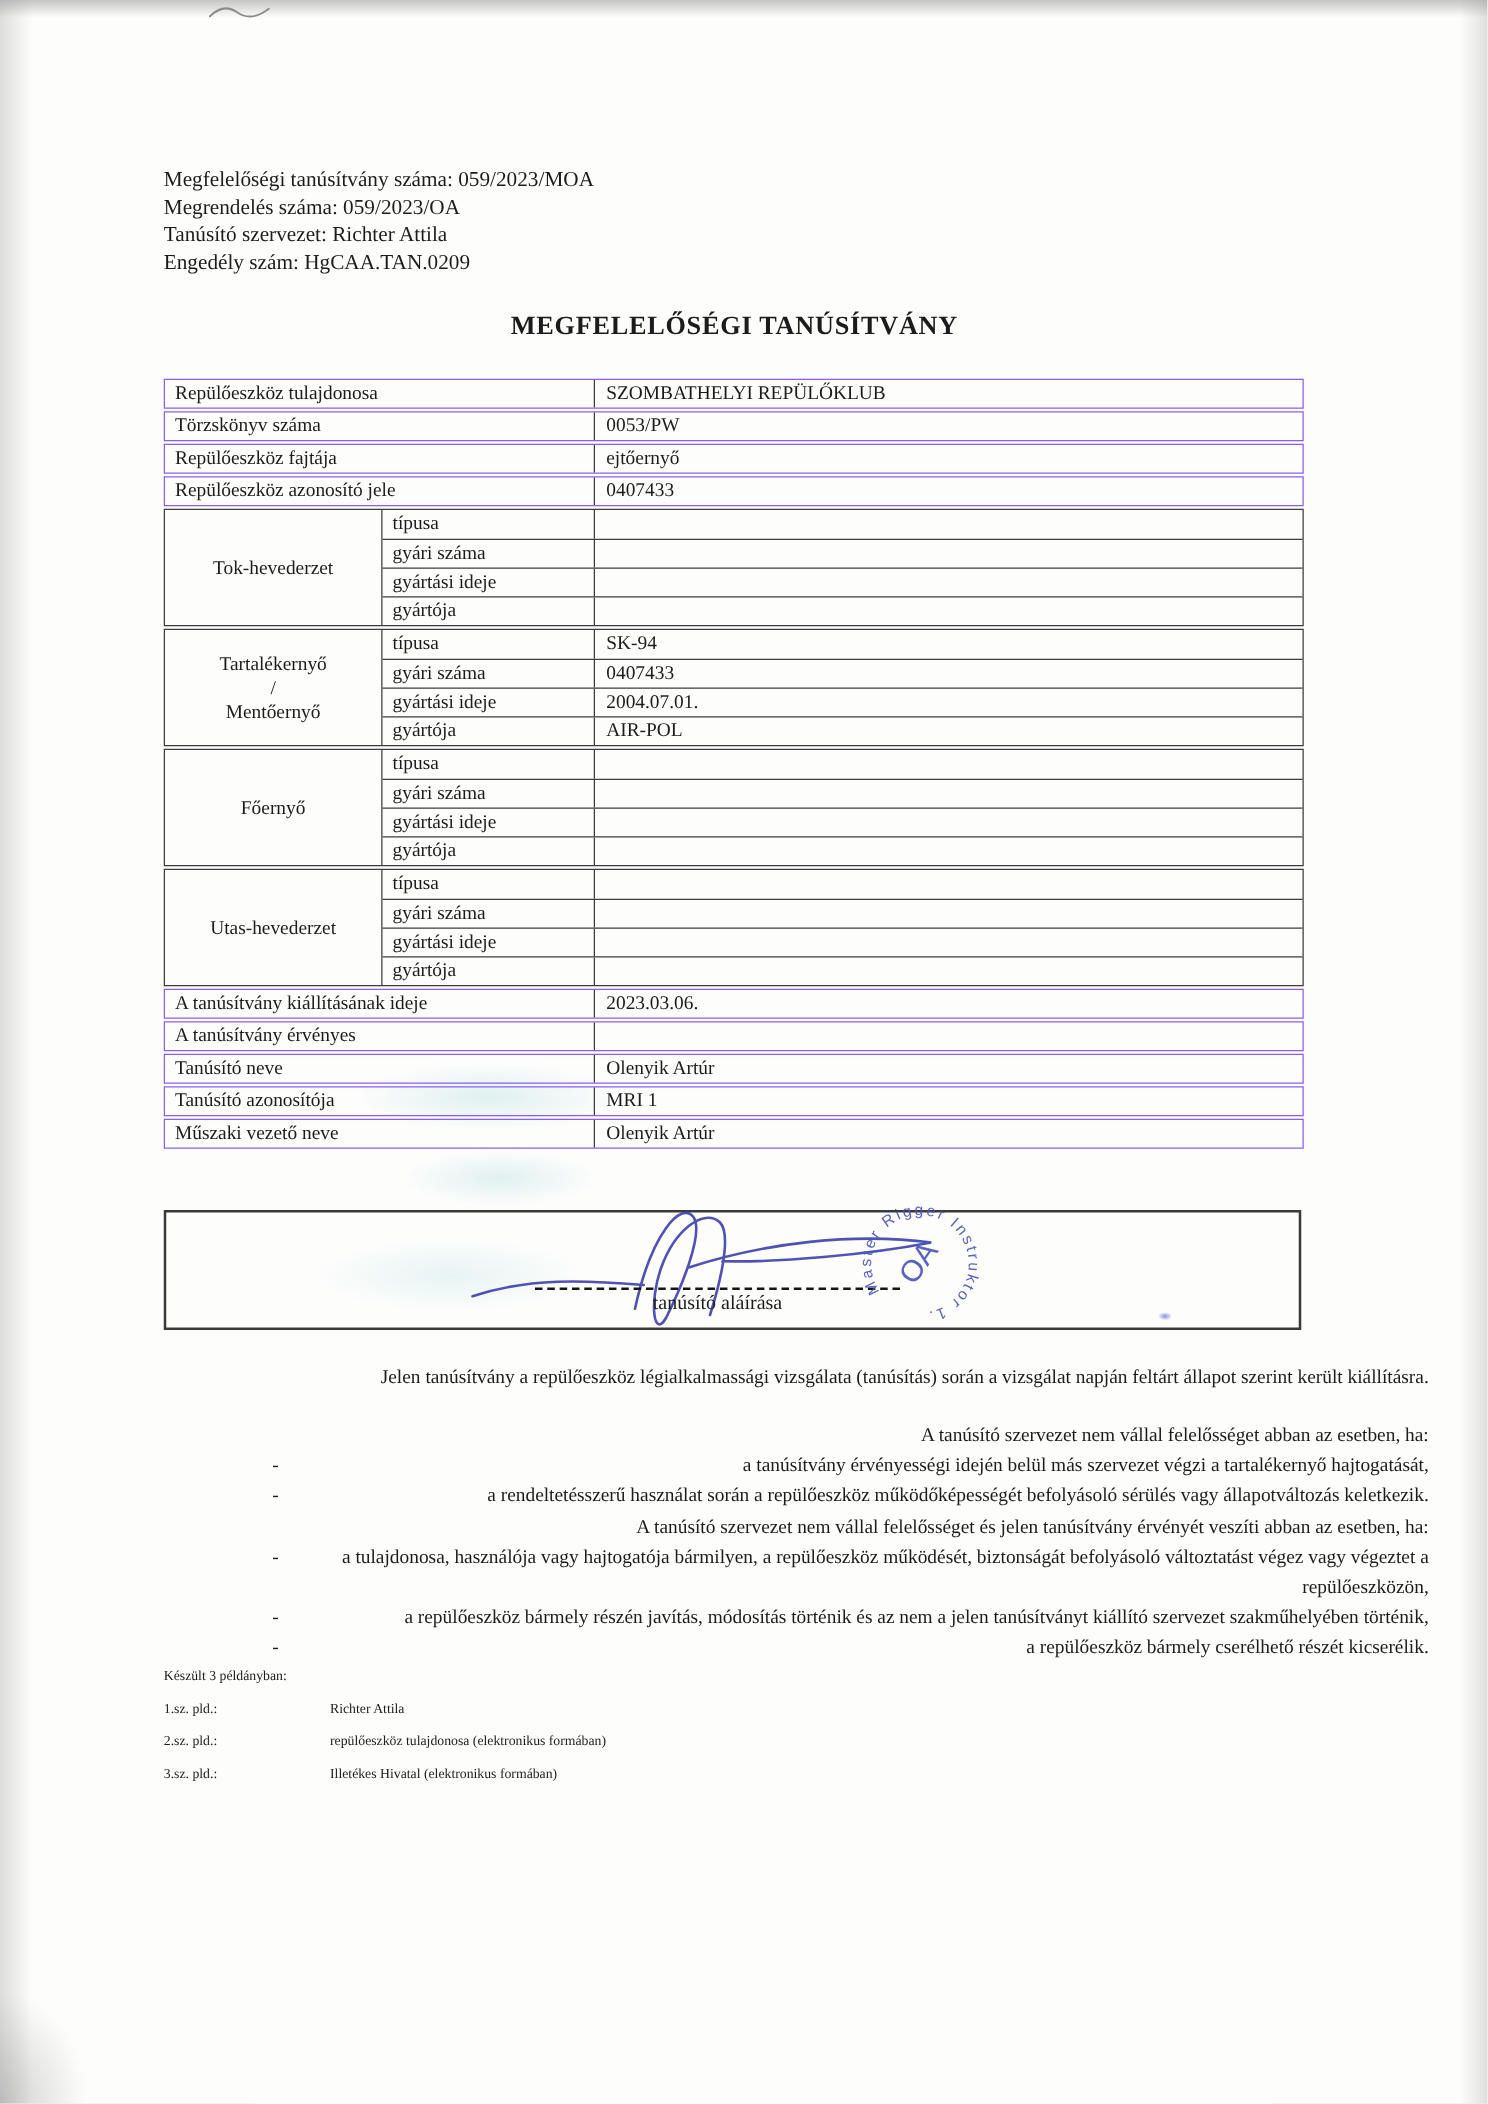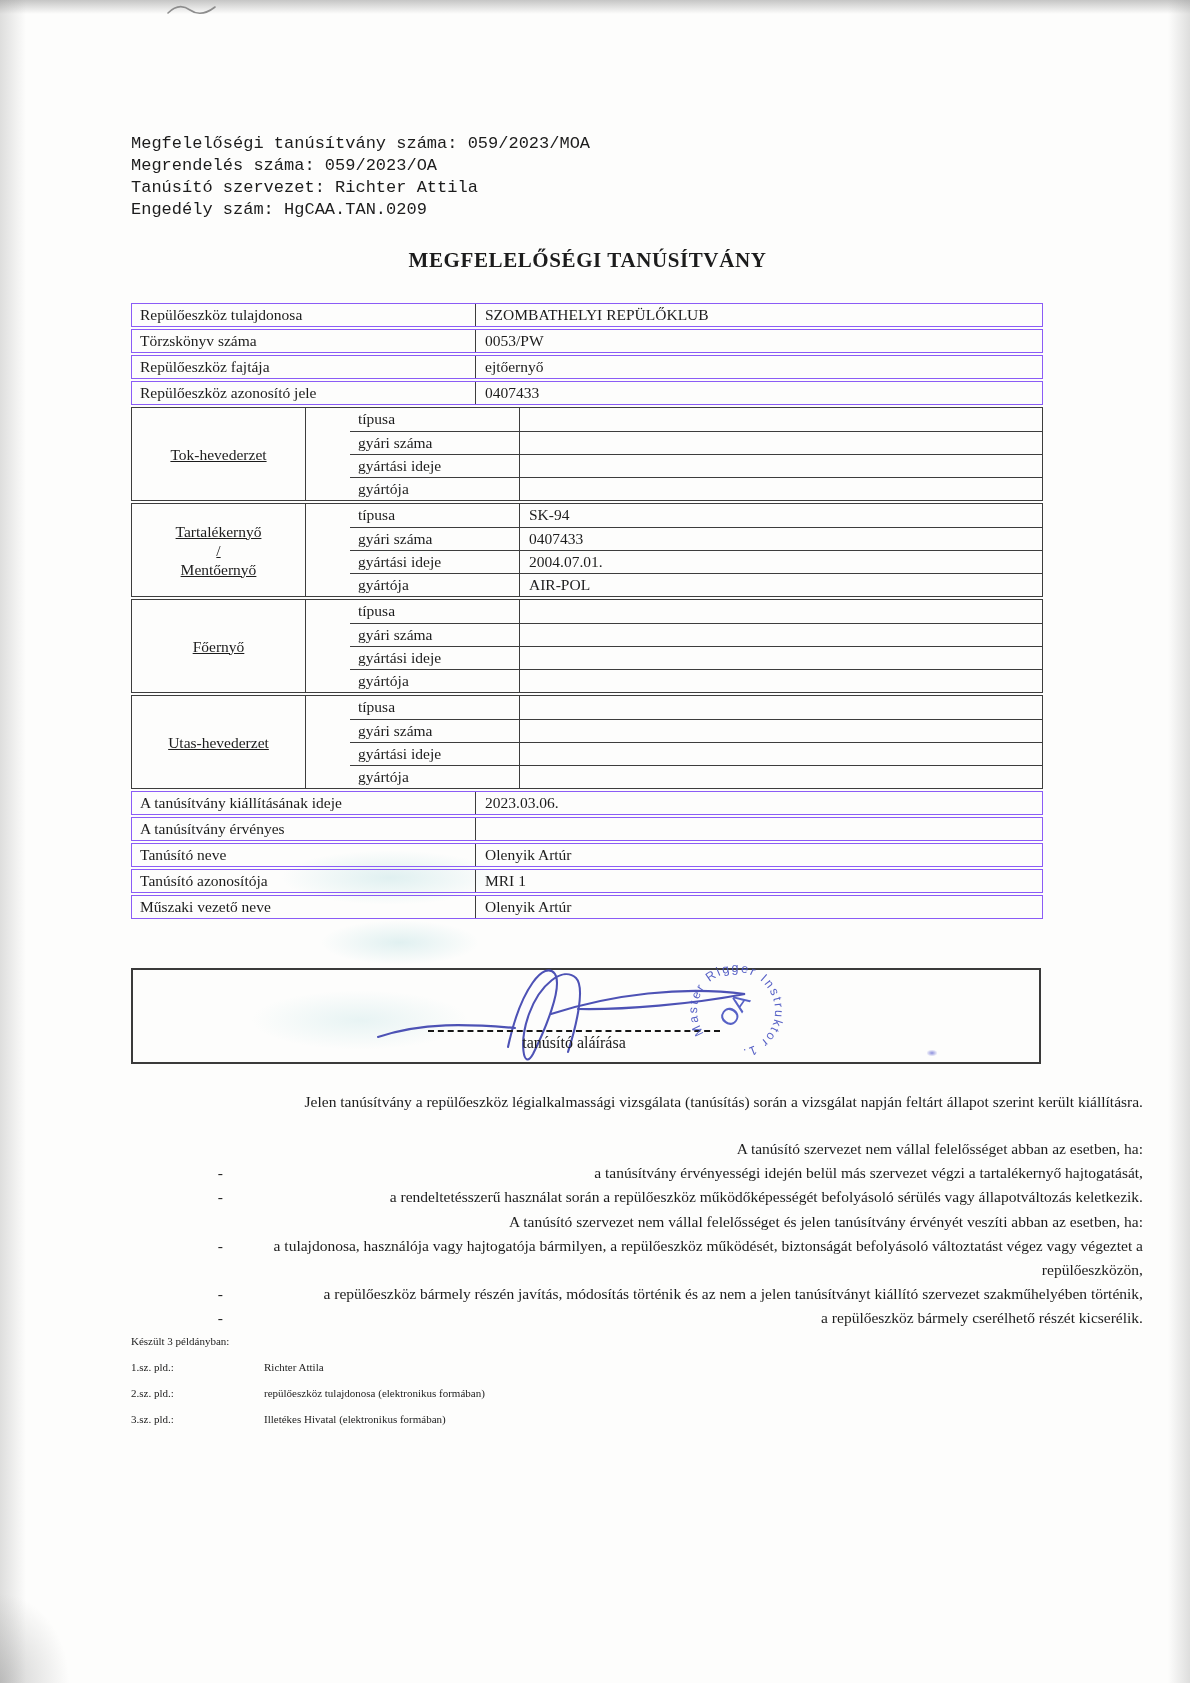--- a/index.html
+++ b/index.html
@@ -16,44 +16,44 @@
   .edge-top{position:absolute;left:0;top:0;width:100%;height:14px;
     background:linear-gradient(to bottom,rgba(130,130,130,.45),rgba(130,130,130,0));}
   .edge-left{position:absolute;left:0;top:0;width:26px;height:100%;
     background:linear-gradient(to right,rgba(140,140,140,.28),rgba(140,140,140,0));}
   .edge-right{position:absolute;right:0;top:0;width:22px;height:100%;
     background:linear-gradient(to left,rgba(150,150,150,.30),rgba(150,150,150,0));}
   .corner-bl{position:absolute;left:0;bottom:0;width:70px;height:90px;
     background:radial-gradient(ellipse at 0% 100%,rgba(120,120,120,.35),rgba(120,120,120,0) 70%);}
   .smudge{position:absolute;pointer-events:none;}
 
-  .header-block{position:absolute;left:131px;top:133px;font-size:17px;line-height:22px;font-family:Liberation Mono, monospace;}
+  .header-block{position:absolute;left:131px;top:133px;font-size:17px;line-height:22px;}
   .header-block div{white-space:nowrap;}
 
   .doc-title{
     position:absolute;left:100px;top:248px;width:975px;
     text-align:center;font-size:21px;font-weight:bold;letter-spacing:.6px;
   }
 
   
   .cert-table{position:absolute;left:131px;top:303px;width:912px;font-size:15.5px;}
   .unit{box-sizing:border-box;background:transparent;}
   .unit + .unit{margin-top:2px;}
   .row{display:flex;box-sizing:border-box;height:24px;border:1px solid #8b5cf6;}
   .row .label{width:344px;box-sizing:border-box;border-right:1px solid #3d3d3d;
     padding:0 0 0 8px;line-height:22px;white-space:nowrap;overflow:hidden;}
   .row .value{flex:1;padding:0 4px 0 9px;line-height:22px;white-space:nowrap;overflow:hidden;}
   .value.small-val{font-size:11.5px;padding-left:120px;line-height:23px;}
 
   .section{display:flex;box-sizing:border-box;border:1px solid #3d3d3d;}
   .section .group{width:174px;box-sizing:border-box;border-right:1px solid #3d3d3d;
     display:flex;align-items:center;justify-content:center;text-align:center;
-    white-space:pre-line;line-height:19px;text-decoration:underline;}
+    white-space:pre-line;line-height:19px;}
   .section .rows{flex:1;display:flex;flex-direction:column;}
-  .srow{display:flex;box-sizing:border-box;height:23px;margin-left:44px;}
+  .srow{display:flex;box-sizing:border-box;height:23px;}
   .srow + .srow{border-top:1px solid #3d3d3d;}
   .srow .slabel{width:170px;box-sizing:border-box;border-right:1px solid #3d3d3d;
     padding-left:8px;line-height:22px;white-space:nowrap;}
   .srow .svalue{flex:1;padding-left:9px;line-height:22px;white-space:nowrap;}
 
   
   .sig-box{position:absolute;left:131px;top:968px;width:910px;height:96px;
     border:2px solid #3a3a3a;box-sizing:border-box;}
   .sig-dashes{position:absolute;left:295px;top:60px;width:292px;border-top:2px dashed #161616;}
   .sig-caption{position:absolute;left:265px;top:64px;width:352px;text-align:center;

